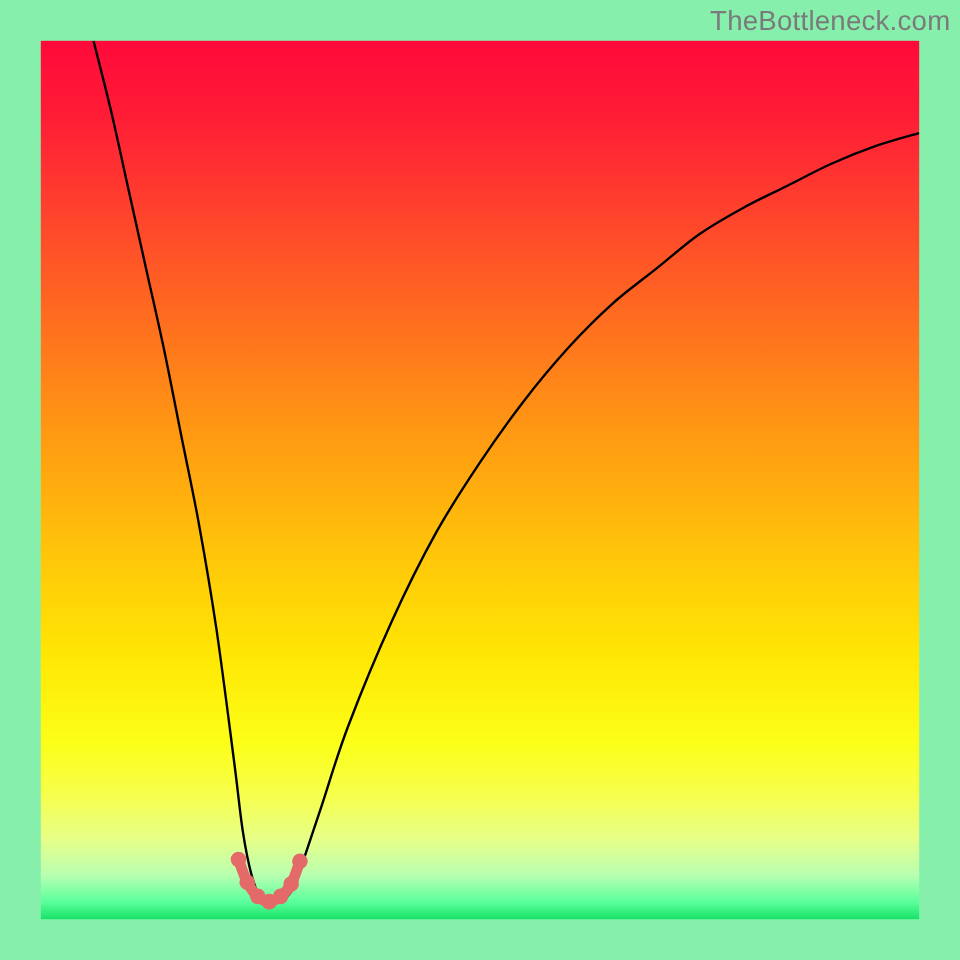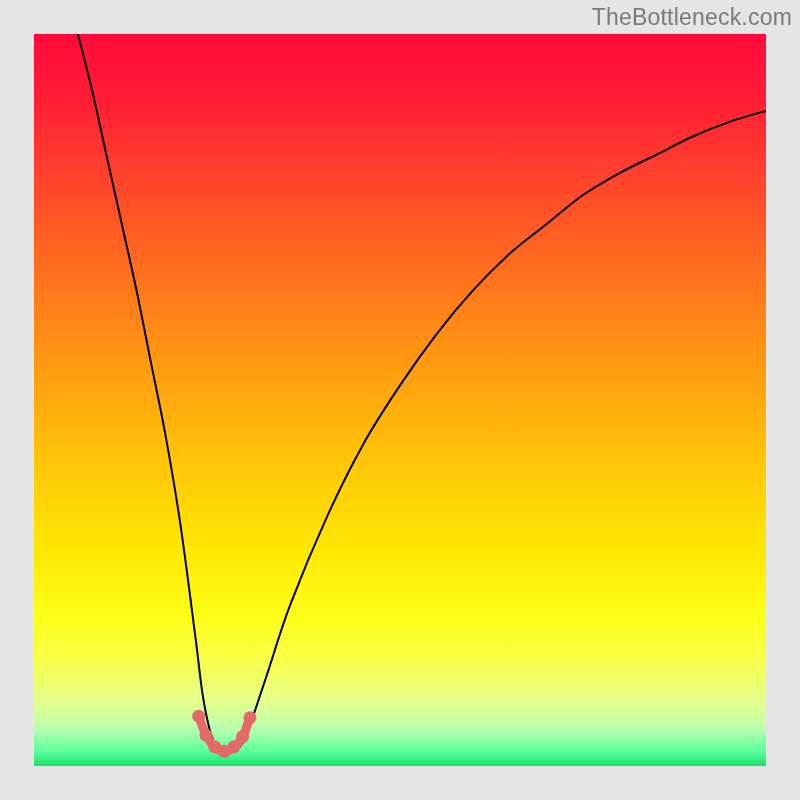--- a/index.html
+++ b/index.html
@@ -8,21 +8,21 @@
     width: 800px;
     height: 800px;
     overflow: hidden;
     background: #000;
     font-family: Arial, Helvetica, sans-serif;
   }
   .frame {
     position: absolute;
     left: 0; top: 0;
     width: 800px; height: 800px;
-    background: #e5e5e5;
+    background: #86efac;
   }
   .plot {
     position: absolute;
     left: 34px;
     top: 34px;
     width: 732px;
     height: 732px;
     
     background: linear-gradient(to bottom,
       #ff0a3a 0%,

